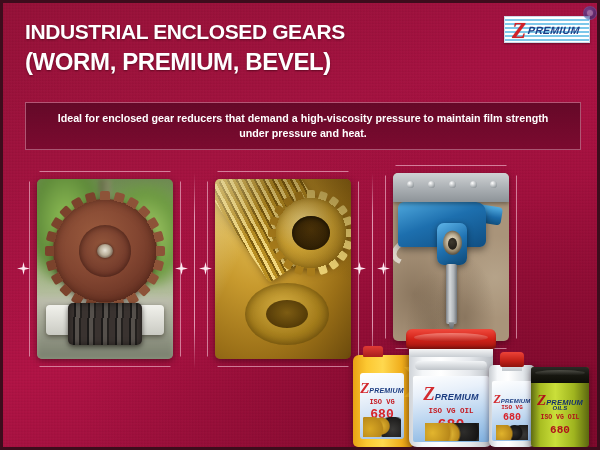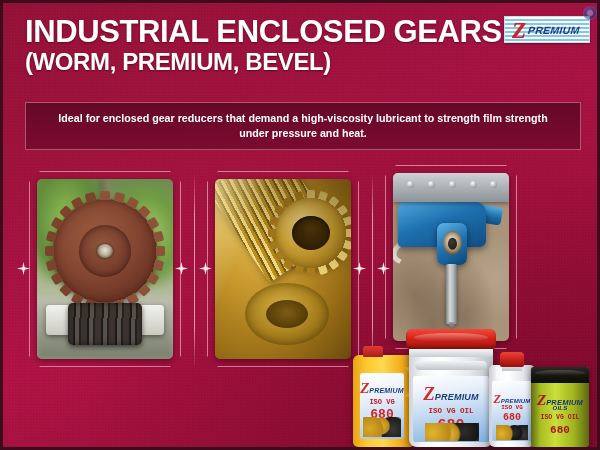--- a/index.html
+++ b/index.html
@@ -49,21 +49,21 @@
   }
   .title-block {
     position: absolute;
     left: 22px;
     top: 14px;
     width: 450px;
   }
   .title-line {
     color: #ffffff;
     font-weight: 700;
-    font-size: 31px;
+    font-size: 21px;
     line-height: 30px;
     letter-spacing: -0.4px;
     text-shadow: 0 1px 2px rgba(50,0,15,0.55);
     white-space: nowrap;
   }
   .title-line.second { font-size: 24px; }
 
   
   .brand-logo {
     position: absolute;
@@ -712,21 +712,21 @@
       <span class="brand-z">Z</span>
       <span class="brand-word">PREMIUM</span>
     </div>
 
     <div class="brand-badge">
       <span class="brand-badge-inner"></span>
     </div>
   </div>
 
   <div class="subtitle-bar">
-    <div class="subtitle-text">Ideal for enclosed gear reducers that demand a high-viscosity lubricant to strength film strength under pressure and heat.</div>
+    <div class="subtitle-text">Ideal for enclosed gear reducers that demand a high-viscosity pressure to maintain film strength under pressure and heat.</div>
   </div>
 
   <div class="panels">
 
     <div class="panel" style="left:26px; top:8px; width:152px; height:196px;">
       <div class="panel-frame"></div>
       <div class="panel-photo">
         <div class="photo-gear-rust">
           <div class="foliage-a"></div>
           <div class="foliage-b"></div>

